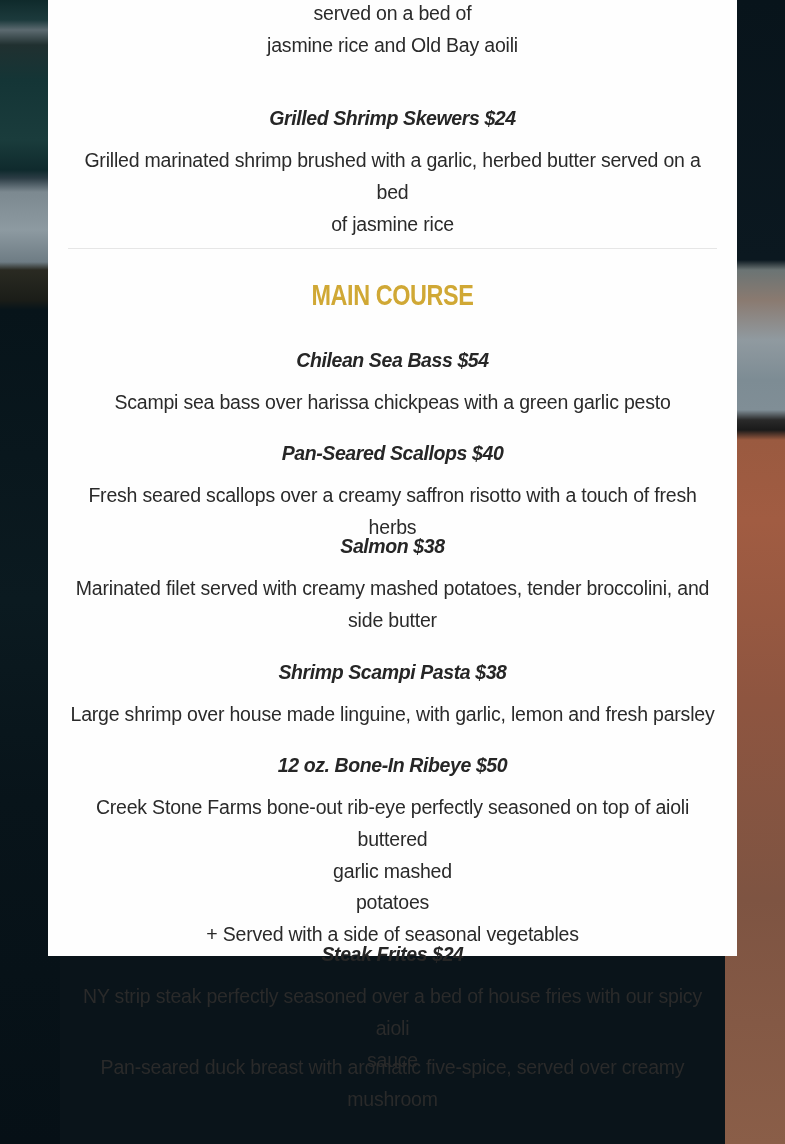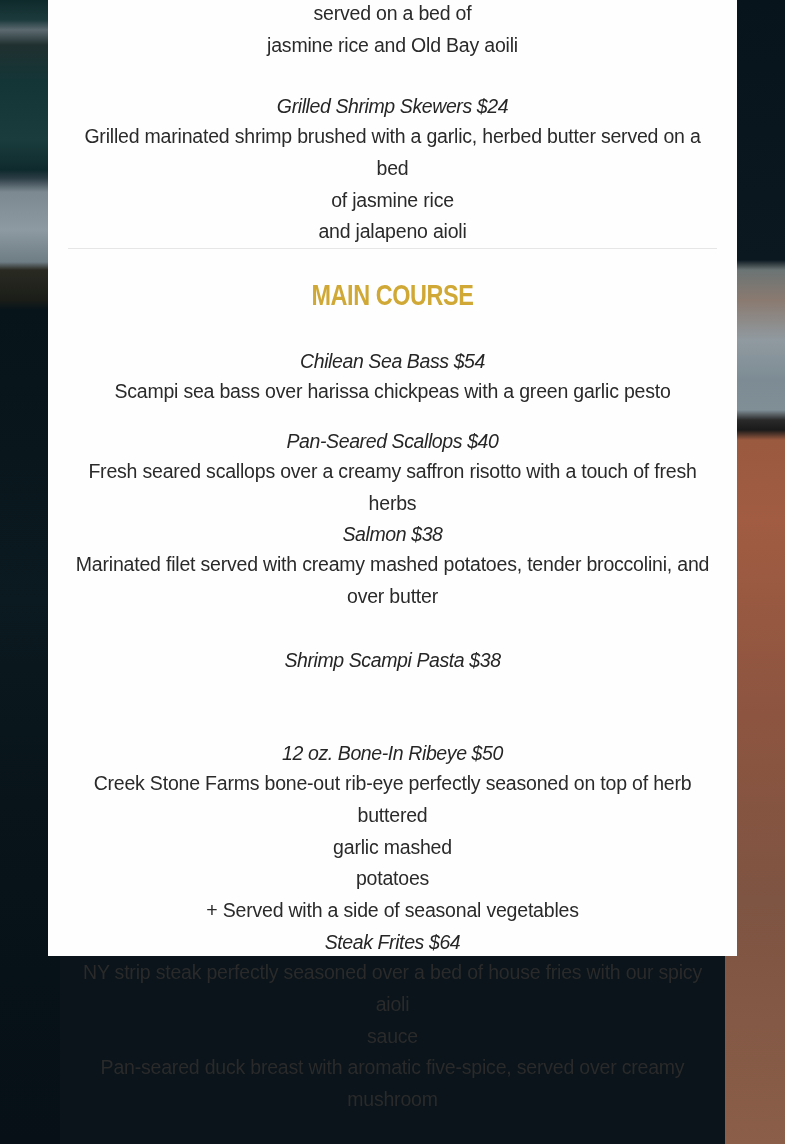--- a/index.html
+++ b/index.html
@@ -53,25 +53,25 @@
   }
   .desc-line {
     font-size: 19.5px;
     line-height: 31.8px;
     letter-spacing: -0.2px;
     color: #2a2a2a;
     margin: 0;
   }
   .item-title {
     font-size: 19.5px;
-    font-weight: normal;
+    font-weight: bold;
     font-style: italic;
     color: #262626;
     line-height: 30px;
-    margin: 0;
+    margin: 12px;
     letter-spacing: -0.4px;
   }
   .divider {
     position: absolute;
     left: 20px;
     right: 20px;
     height: 1px;
     background: #e6e6e6;
   }
   .section-heading {
@@ -99,59 +99,59 @@
 
     <div class="abs" style="top:-2px;">
       <p class="desc-line">served on a bed of</p>
       <p class="desc-line">jasmine rice and Old Bay aoili</p>
     </div>
 
     <div class="abs" style="top:91px;">
       <p class="item-title">Grilled Shrimp Skewers $24</p>
       <p class="desc-line">Grilled marinated shrimp brushed with a garlic, herbed butter served on a bed</p>
       <p class="desc-line">of jasmine rice</p>
-      <p class="desc-line">and jalapeno aioli</p>
     </div>
   </div>
 
   <div class="divider" style="top:248px;"></div>
 
   <div class="content">
     <div class="section-heading" style="top:278px;">MAIN COURSE</div>
 
-    <div class="abs" style="top:346px;">
+    <div class="abs" style="top:333px;">
       <p class="item-title">Chilean Sea Bass $54</p>
       <p class="desc-line">Scampi sea bass over harissa chickpeas with a green garlic pesto</p>
     </div>
 
     <div class="abs" style="top:426px;">
       <p class="item-title">Pan-Seared Scallops $40</p>
       <p class="desc-line">Fresh seared scallops over a creamy saffron risotto with a touch of fresh herbs</p>
     </div>
 
     <div class="abs" style="top:519px;">
       <p class="item-title">Salmon $38</p>
       <p class="desc-line">Marinated filet served with creamy mashed potatoes, tender broccolini, and</p>
-      <p class="desc-line">over butter</p>
+      <p class="desc-line">side butter</p>
     </div>
 
     <div class="abs" style="top:645px;">
       <p class="item-title">Shrimp Scampi Pasta $38</p>
+      <p class="desc-line">Large shrimp over house made linguine, with garlic, lemon and fresh parsley</p>
     </div>
 
     <div class="abs" style="top:738px;">
       <p class="item-title">12 oz. Bone-In Ribeye $50</p>
-      <p class="desc-line">Creek Stone Farms bone-out rib-eye perfectly seasoned on top of herb buttered</p>
+      <p class="desc-line">Creek Stone Farms bone-out rib-eye perfectly seasoned on top of aioli buttered</p>
       <p class="desc-line">garlic mashed</p>
       <p class="desc-line">potatoes</p>
       <p class="desc-line">+ Served with a side of seasonal vegetables</p>
     </div>
 
     <div class="abs" style="top:927px;">
-      <p class="item-title">Steak Frites $64</p>
+      <p class="item-title">Steak Frites $24</p>
       <p class="desc-line">NY strip steak perfectly seasoned over a bed of house fries with our spicy aioli</p>
       <p class="desc-line">sauce</p>
     </div>
 
     <div class="abs" style="top:1052px;">
       <p class="desc-line">Pan-seared duck breast with aromatic five-spice, served over creamy mushroom</p>
 
     </div>
   </div>
 </div>

